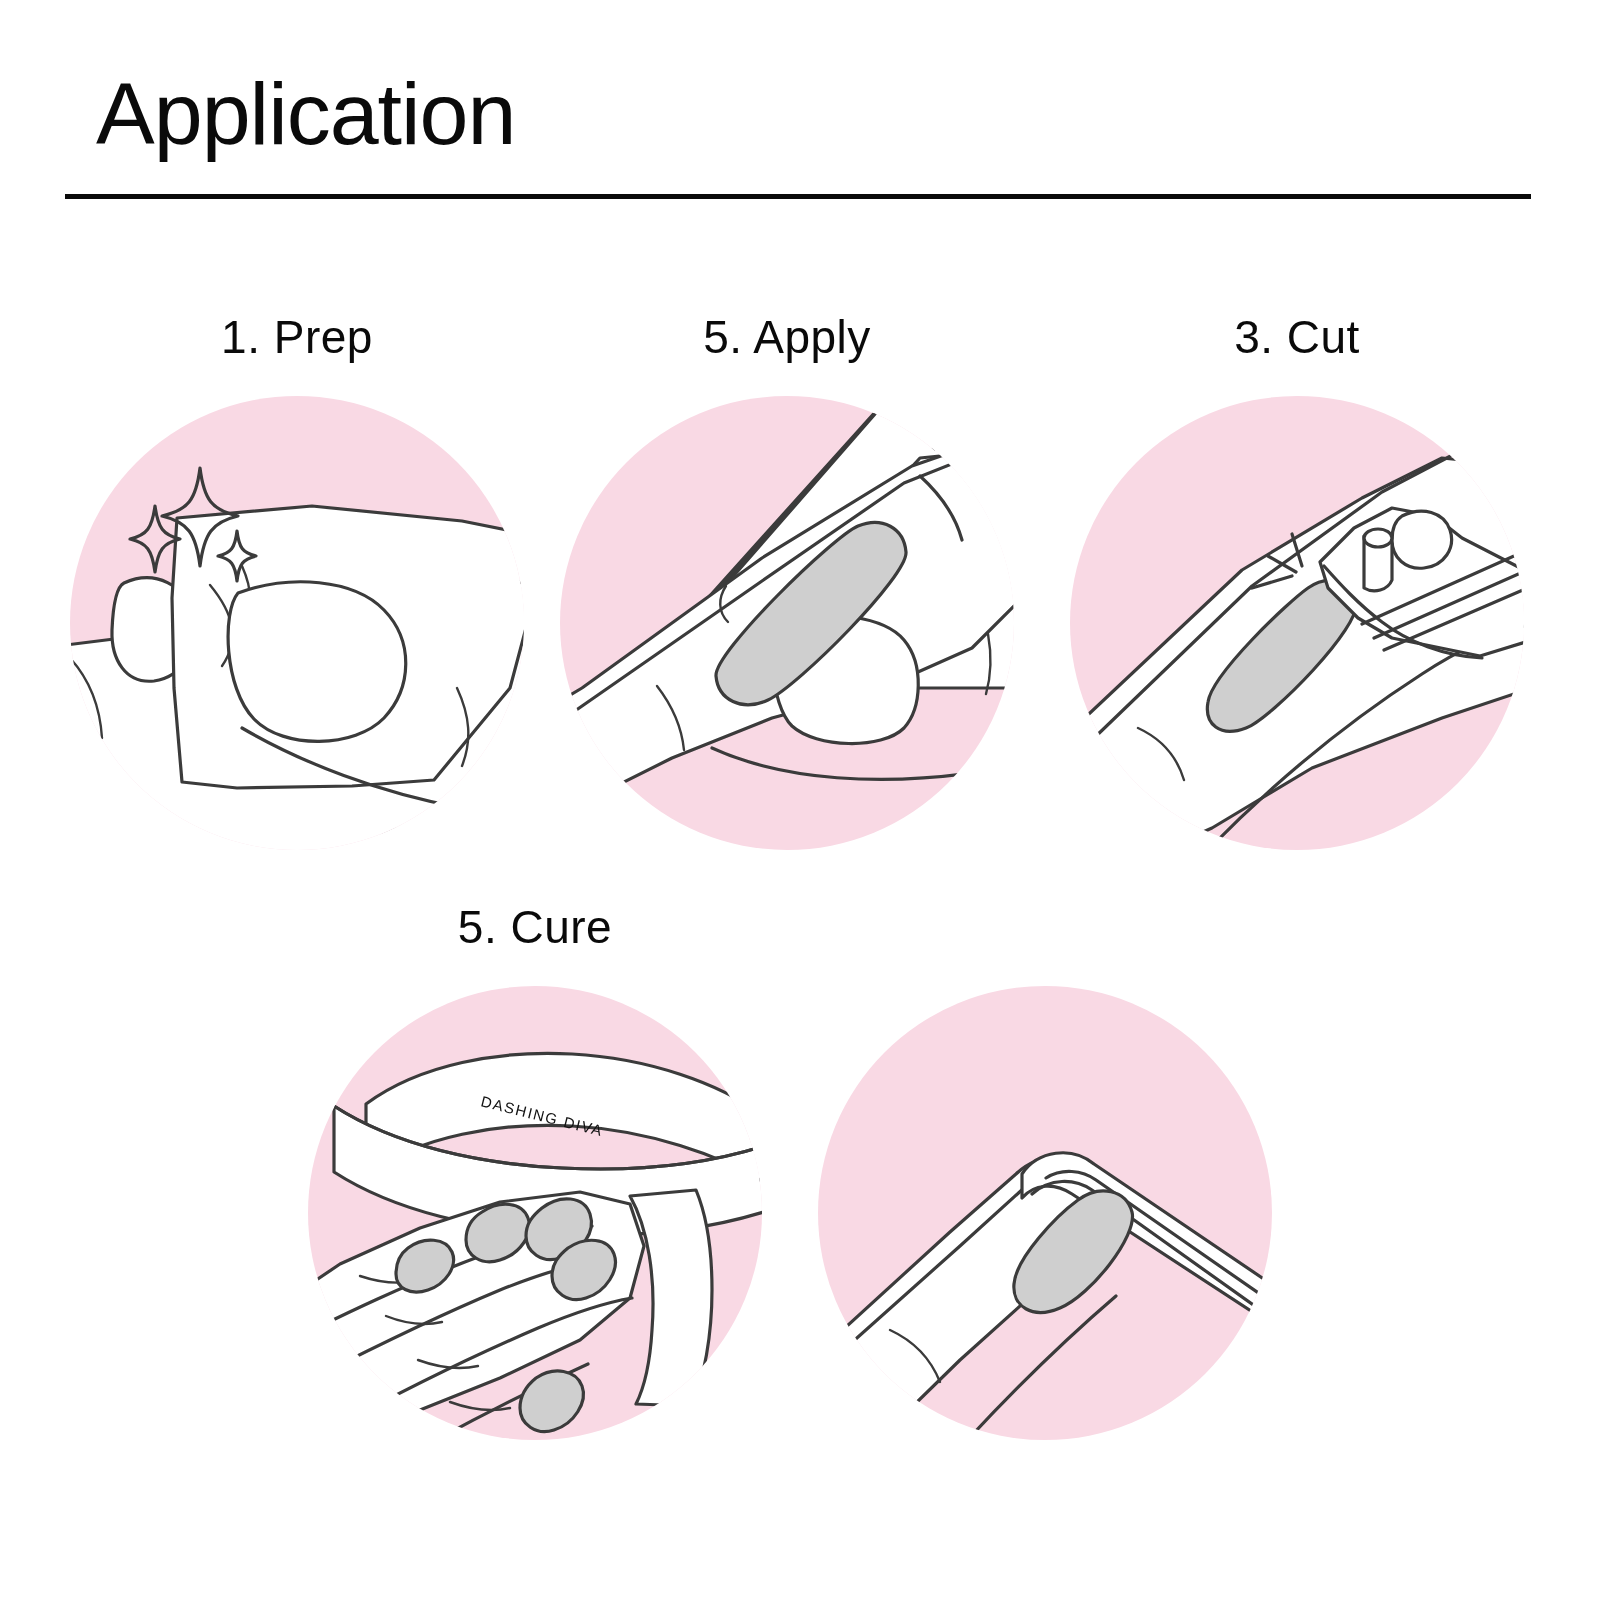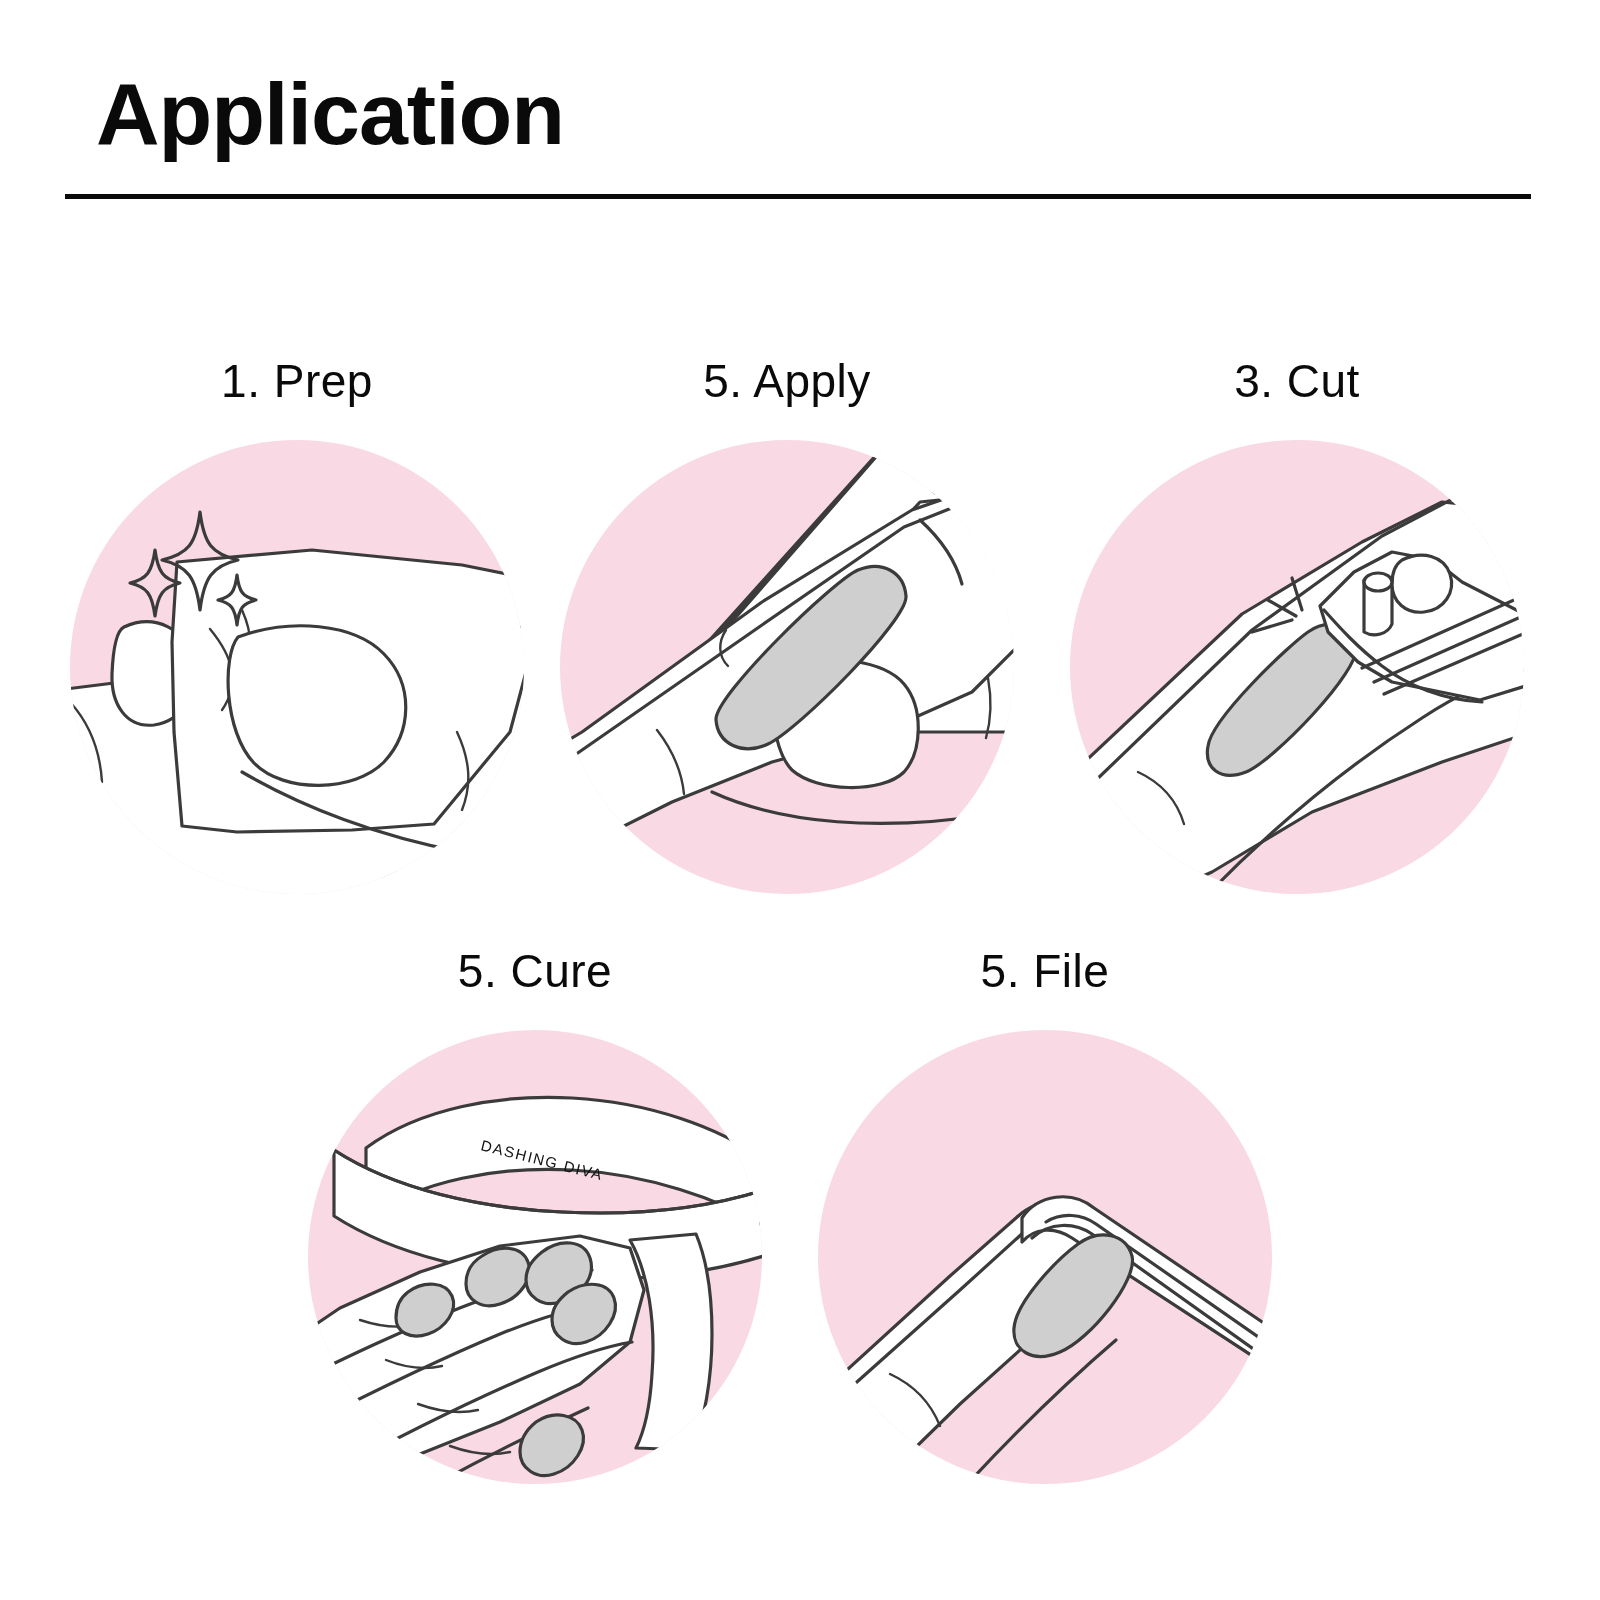--- a/index.html
+++ b/index.html
@@ -22,21 +22,21 @@
     left: 0;
     top: 0;
     width: 1600px;
     height: 210px;
   }
   #page-title {
     position: absolute;
     left: 96px;
     top: 70px;
     font-size: 88px;
-    font-weight: 700;
+    font-weight: 400;
     letter-spacing: -1px;
     line-height: 1;
     color: #0a0a0a;
     white-space: nowrap;
   }
   #title-rule {
     position: absolute;
     left: 65px;
     top: 194px;
     width: 1466px;
@@ -49,21 +49,20 @@
     position: absolute;
     left: 0;
     top: 210px;
     width: 1600px;
     height: 1390px;
   }
   .step {
     position: absolute;
     width: 470px;
     height: 560px;
-    margin-top: 44px;
   }
   .step-label {
     position: absolute;
     left: 0;
     top: 0;
     width: 470px;
     text-align: center;
     font-size: 46px;
     font-weight: 400;
     letter-spacing: 0.5px;
@@ -286,21 +285,20 @@
           <path class="gry" d="M268 270 C286 258 308 260 314 276 C320 292 306 314 286 320
                                C268 326 252 314 252 298 C252 286 258 278 268 270 Z"></path>
           <path class="gry" d="M236 400 C254 388 276 392 282 408 C288 424 274 446 254 452
                                C236 458 220 446 220 430 C220 418 226 408 236 400 Z"></path>
         </g>
       </svg>
     </div>
   </div>
 
   <div class="step" id="step-5">
-    <div class="step-label">5. File</div>
     <div class="step-art">
       <svg viewBox="0 0 470 470" xmlns="http://www.w3.org/2000/svg">
         <defs>
           <clipPath id="c5">
               <circle cx="235" cy="235" r="227"></circle>
             </clipPath>
         </defs>
         <circle class="blob" cx="235" cy="235" r="227"></circle>
         <g clip-path="url(#c5)">
 

